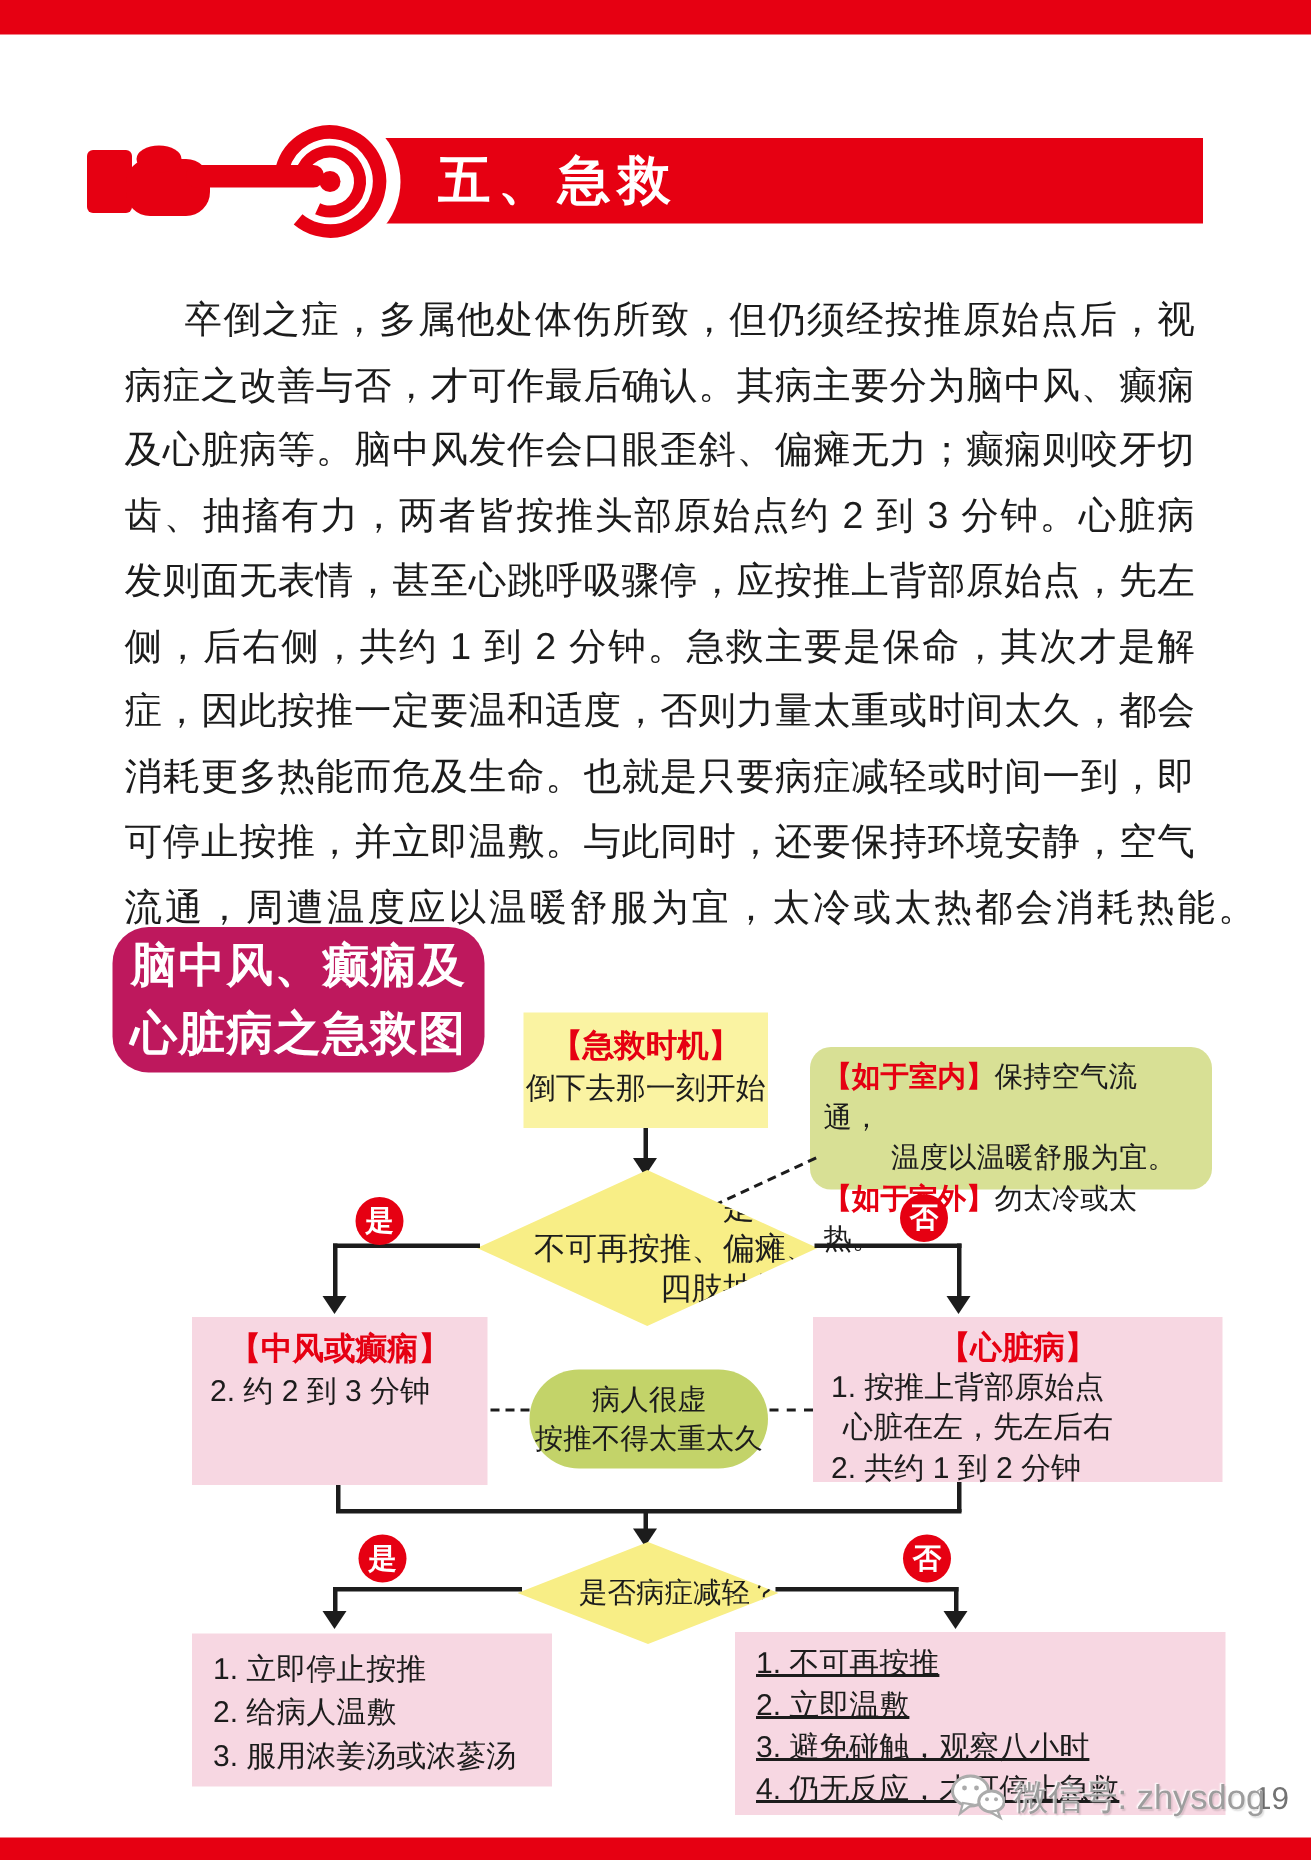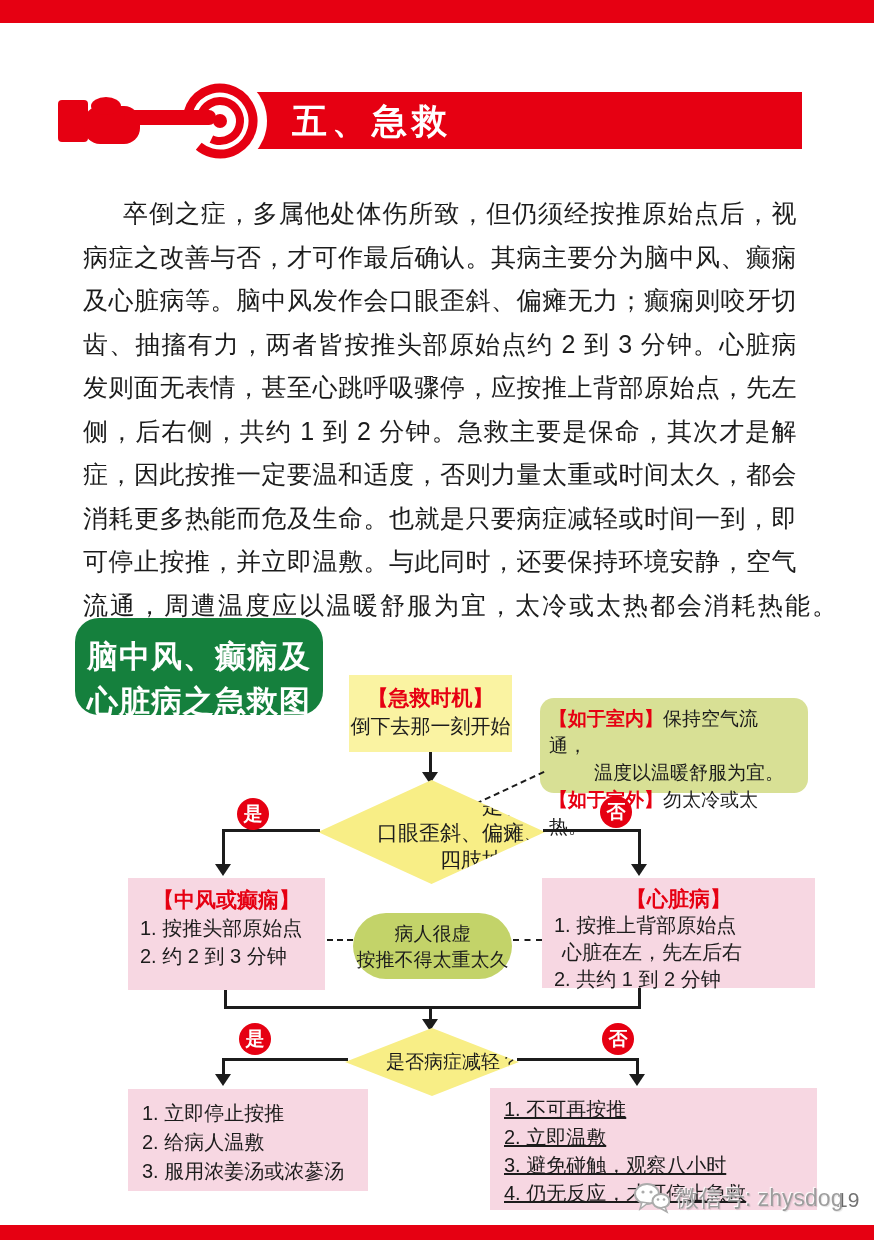--- a/index.html
+++ b/index.html
@@ -33,23 +33,23 @@
   .arrow-down { position:absolute; width:0; height:0;
                 border-left:8px solid transparent; border-right:8px solid transparent;
                 border-top:12px solid #1c1c1c; }
   .yn { position:absolute; width:32px; height:32px; border-radius:50%; background:#e60012;
         color:#fff; font-size:19px; font-weight:bold; display:flex; align-items:center;
         justify-content:center; z-index:3; }
   .diamond { position:absolute; background:#f8ee86;
              clip-path:polygon(50% 0, 100% 50%, 50% 100%, 0 50%);
              display:flex; flex-direction:column; align-items:flex-end; justify-content:center; }
 
-  .fc-title { left:75px; top:618px; width:248px; height:97px; background:#15803d;
+  .fc-title { left:75px; top:618px; width:248px; height:97px; background:#be185d;
               border-radius:24px; color:#fff; font-size:31px; font-weight:bold;
-              text-align:center; line-height:45px; padding-top:16px; letter-spacing:1px; }
+              text-align:center; line-height:45px; padding-top:3px; letter-spacing:1px; }
 
   .timing { left:349px; top:675px; width:163px; height:77px; background:#faf3a2;
             text-align:center; font-size:20px; line-height:28px; padding-top:9px; }
   .timing .red-label { font-size:21px; }
 
   .env { left:540px; top:698px; width:268px; height:95px; background:#d8e095;
          border-radius:14px; font-size:19px; line-height:27px; padding:7px 24px 0 9px; }
   .env .l2 { text-align:right; }
 
   .d1 { left:318px; top:780px; width:227px; height:104px; font-size:21px; line-height:27px; }
@@ -137,37 +137,36 @@
     <div class="l2">温度以温暖舒服为宜。</div>
     <div><span class="red-label">【如于室外】</span><span>勿太冷或太热。</span></div>
   </div>
 
   <div class="line" style="left:429px; top:752px; width:3px; height:24px;"></div>
   <div class="arrow-down" style="left:422px; top:772px;"></div>
   <div class="dash-h" style="left:458px; top:811px; width:95px; transform:rotate(-25deg); transform-origin:0 50%;"></div>
 
   <div class="diamond d1">
     <div>是否有</div>
-    <div>口眼歪斜、偏瘫、</div>
+    <div>不可再按推、偏瘫、</div>
     <div>四肢抽搐等</div>
   </div>
 
   <div class="yn" style="left:237px; top:798px;">是</div>
   <div class="yn" style="left:600px; top:796px;">否</div>
 
   <div class="line" style="left:222px; top:829px; width:98px; height:3px;"></div>
   <div class="line" style="left:222px; top:829px; width:3px; height:38px;"></div>
   <div class="arrow-down" style="left:215px; top:864px;"></div>
   <div class="line" style="left:543px; top:829px; width:98px; height:3px;"></div>
   <div class="line" style="left:638px; top:829px; width:3px; height:38px;"></div>
   <div class="arrow-down" style="left:631px; top:864px;"></div>
 
   <div class="fc-box pink strokebox">
     <div class="ttl red-label">【中风或癫痫】</div>
-    <div class="itm">1. 按推头部原始点</div>
     <div class="itm">2. 约 2 到 3 分钟</div>
   </div>
 
   <div class="fc-box oval">
     <div>病人很虚</div>
     <div>按推不得太重太久</div>
   </div>
 
   <div class="fc-box pink heartbox">
     <div class="ttl red-label">【心脏病】</div>

